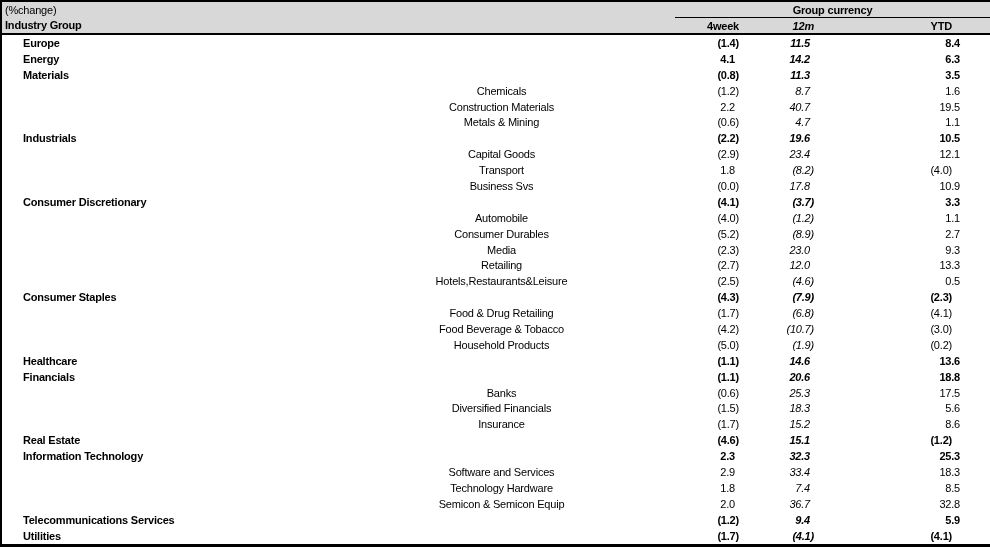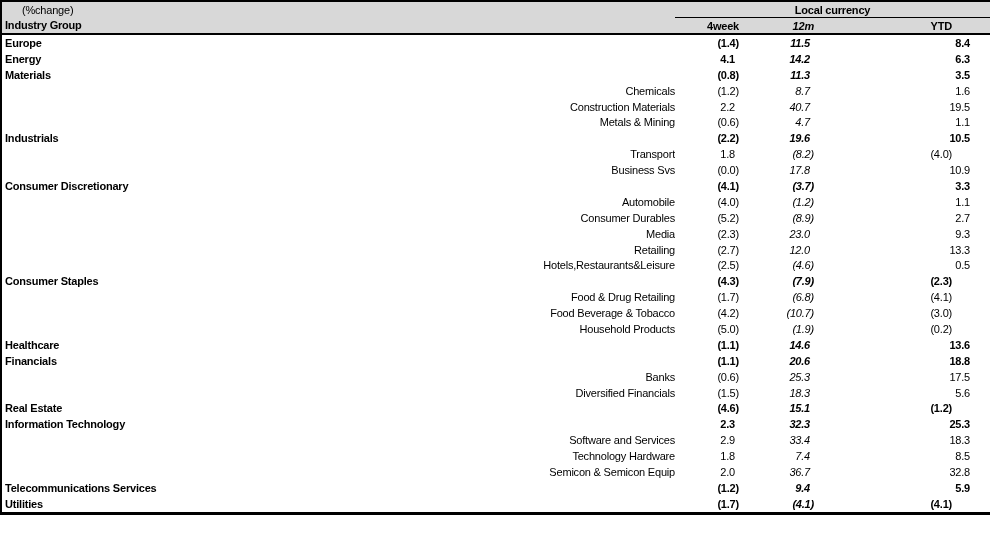--- a/index.html
+++ b/index.html
@@ -35,76 +35,76 @@
     font-weight: 700;
     padding: 0;
     vertical-align: middle;
   }
   tr.hrow1 th { height: 15px; }
   tr.hrow2 th { height: 15px; border-bottom: 2.5px solid #000; }
 
   th.pct {
     text-align: left;
     font-weight: 400;
-    padding-left: 20px;
+    padding-left: 3px;
     margin-left: 28px;
   }
   th.lc {
     text-align: center;
     border-bottom: 1.5px solid #000;
   }
   th.ig {
     text-align: left;
     padding-left: 3px;
   }
 
   td {
     padding: 0;
     height: 15.9px;
     vertical-align: middle;
     white-space: nowrap;
     overflow: hidden;
   }
   td.group {
     text-align: left;
-    padding-left: 3px;
+    padding-left: 21px;
   }
   td.sub {
-    text-align: right;
+    text-align: center;
     padding-left: 2px;
     font-weight: 400;
     margin-top: 36px;
   }
   .num  { text-align: right; }
   th.c4w,  td.c4w  { padding-right: 2px; }
   th.c12,  td.c12  { padding-right: 2px; font-style: italic; }
   th.cytd, td.cytd { padding-right: 38px; }
   td.c4w.pos  { padding-right: 6px; }
   td.c12.pos  { padding-right: 6px; margin-top: 21px; }
-  td.cytd.pos { padding-right: 20px; }
+  td.cytd.pos { padding-right: 30px; }
 
   tr.bold td { font-weight: 700; }
   tr.plain td { font-weight: 400; }
 </style>
 </head>
 <body>
 
 <div id="table-wrap">
   <table class="perf">
     <colgroup>
       <col class="c-group">
       <col class="c-sub">
       <col class="c-4w">
       <col class="c-12m">
       <col class="c-ytd">
     </colgroup>
     <thead>
       <tr class="hrow1">
         <th class="pct" colspan="2">(%change)</th>
-        <th class="lc" colspan="3">Local currency</th>
+        <th class="lc" colspan="3">Group currency</th>
       </tr>
       <tr class="hrow2">
         <th class="ig" colspan="2">Industry Group</th>
         <th class="num c4w">4week</th>
         <th class="num c12">12m</th>
         <th class="num cytd">YTD</th>
       </tr>
     </thead>
     <tbody>
         <tr class="bold">
@@ -151,20 +151,27 @@
         </tr>
         <tr class="bold">
           <td class="group">Industrials</td>
           <td class="sub"></td>
           <td class="num c4w">(2.2)</td>
           <td class="num c12 pos">19.6</td>
           <td class="num cytd pos">10.5</td>
         </tr>
         <tr class="plain">
           <td class="group"></td>
+          <td class="sub">Capital Goods</td>
+          <td class="num c4w">(2.9)</td>
+          <td class="num c12 pos">23.4</td>
+          <td class="num cytd pos">12.1</td>
+        </tr>
+        <tr class="plain">
+          <td class="group"></td>
           <td class="sub">Transport</td>
           <td class="num c4w pos">1.8</td>
           <td class="num c12">(8.2)</td>
           <td class="num cytd">(4.0)</td>
         </tr>
         <tr class="plain">
           <td class="group"></td>
           <td class="sub">Business Svs</td>
           <td class="num c4w">(0.0)</td>
           <td class="num c12 pos">17.8</td>
@@ -261,20 +268,27 @@
           <td class="num c12 pos">25.3</td>
           <td class="num cytd pos">17.5</td>
         </tr>
         <tr class="plain">
           <td class="group"></td>
           <td class="sub">Diversified Financials</td>
           <td class="num c4w">(1.5)</td>
           <td class="num c12 pos">18.3</td>
           <td class="num cytd pos">5.6</td>
         </tr>
+        <tr class="plain">
+          <td class="group"></td>
+          <td class="sub">Insurance</td>
+          <td class="num c4w">(1.7)</td>
+          <td class="num c12 pos">15.2</td>
+          <td class="num cytd pos">8.6</td>
+        </tr>
         <tr class="bold">
           <td class="group">Real Estate</td>
           <td class="sub"></td>
           <td class="num c4w">(4.6)</td>
           <td class="num c12 pos">15.1</td>
           <td class="num cytd">(1.2)</td>
         </tr>
         <tr class="bold">
           <td class="group">Information Technology</td>
           <td class="sub"></td>

